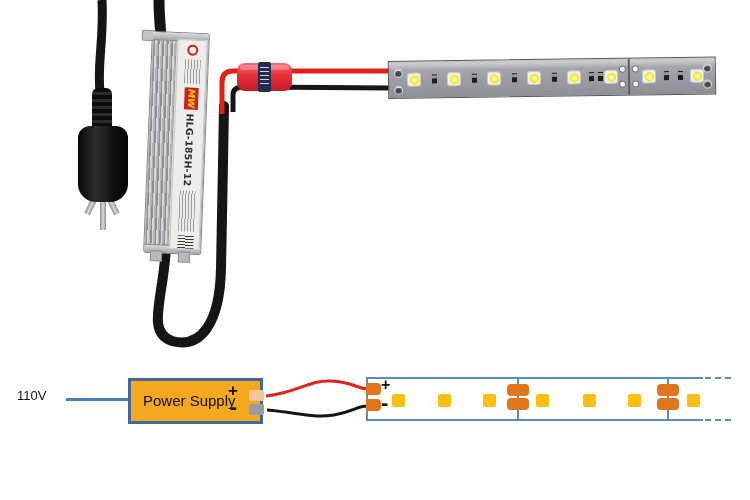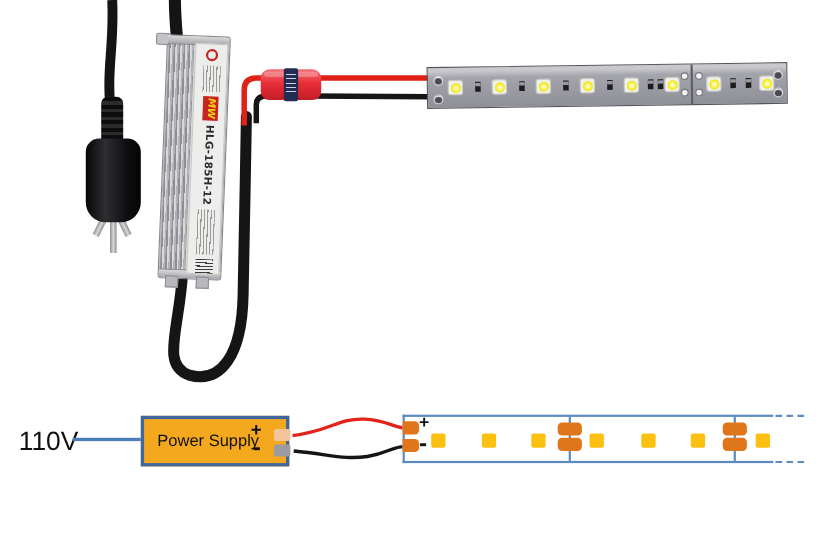--- a/index.html
+++ b/index.html
@@ -61,21 +61,21 @@
     box-shadow:inset 0 1px 1px #fff,0 0 0 1px #d9d9dd;}
   .led{position:absolute;width:14px;height:14px;background:#eef0ec;border-radius:3px;
     border:1px solid #c9c9c3;box-sizing:border-box;display:flex;align-items:center;justify-content:center;}
   .die{width:9px;height:9px;border-radius:50%;background:radial-gradient(#fdfabe 20%,#f6e90a 60%,#e8d50a);}
   .res{position:absolute;width:5px;height:9px;background:#1d1d1f;}
   .res:after{content:"";position:absolute;left:0;top:1px;width:5px;height:3px;background:#9a9a9e;}
   .seam{position:absolute;top:0;width:1.5px;height:36px;background:#5f5f66;}
   .paddot{position:absolute;width:5px;height:5px;border-radius:50%;background:#f2f2f4;box-shadow:0 0 0 1px #77777e;}
 
   
-  .v110{position:absolute;left:17px;top:388px;z-index:2;font-size:24px;color:#111;}
+  .v110{position:absolute;left:17px;top:388px;z-index:2;font-size:13px;color:#111;}
   .in-line{position:absolute;left:66px;top:398px;width:62px;height:3px;background:var(--blue-line);z-index:2;}
   .psubox{position:absolute;left:128px;top:378px;width:135px;height:46px;z-index:2;
     background:var(--box-fill);border:3px solid var(--box-border);box-sizing:border-box;}
   .psubox-label{position:absolute;left:12px;top:11px;font-size:15px;color:#111;}
   .sign{position:absolute;color:#111;font-weight:bold;z-index:3;}
   .psubox .sign.p{right:22px;top:0px;font-size:17px;}
   .psubox .sign.m{right:23px;top:13px;font-size:22px;}
   .tab{position:absolute;width:15px;height:11px;border-radius:2px;z-index:2;}
   .tab.p{left:249px;top:390px;background:var(--tab-plus);}
   .tab.m{left:249px;top:404px;background:var(--tab-minus);}

